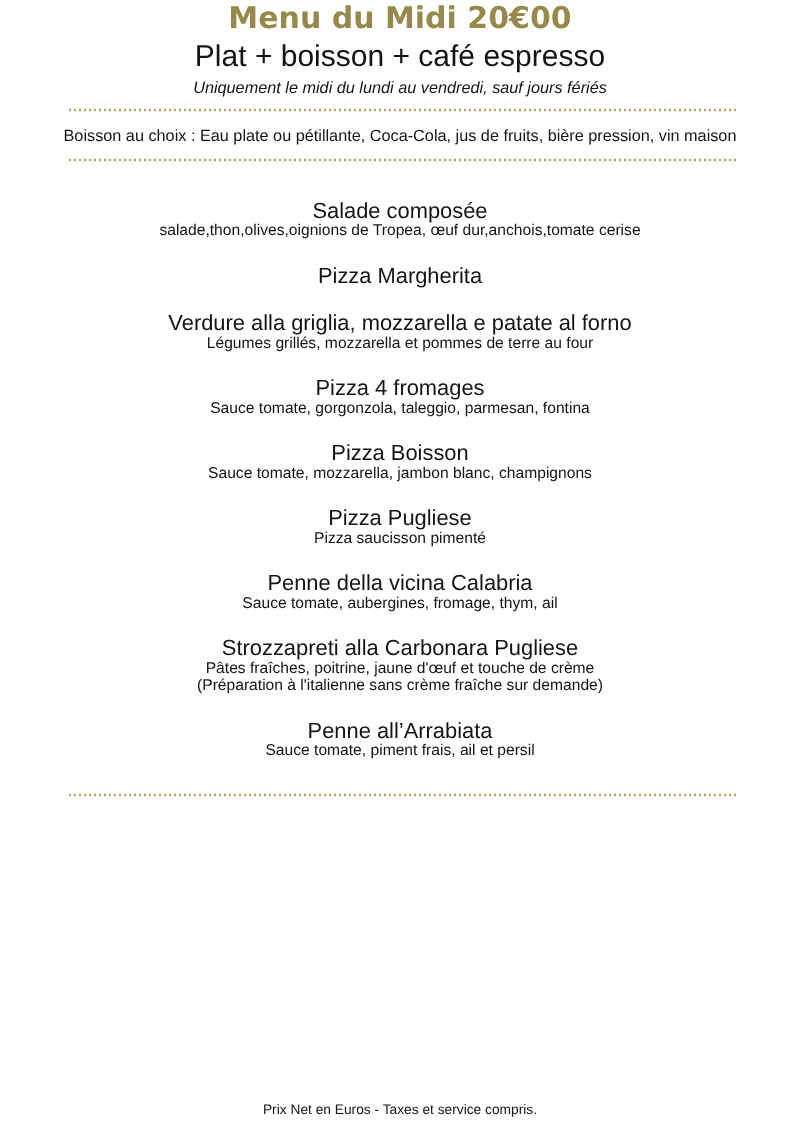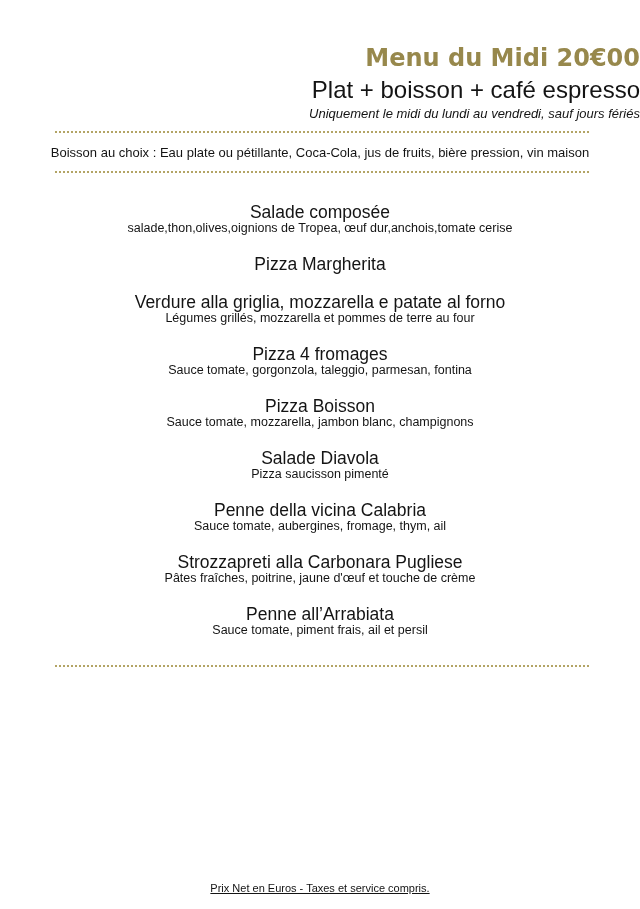--- a/index.html
+++ b/index.html
@@ -13,21 +13,21 @@
 
   .page {
     position: relative;
     width: 640px;
     height: 909px;
     background: #ffffff;
     margin: 0 auto;
     overflow: hidden;
   }
 
-  .header { text-align: right; padding-top: 44px; }
+  .header { text-align: center; }
 
   .menu-title {
     font-family: "DejaVu Sans", sans-serif;
     font-weight: 700;
     font-size: 24px;
     line-height: 28px;
     color: var(--accent);
     letter-spacing: 0px;
   }
 
@@ -81,21 +81,20 @@
   }
 
   .footer-note {
     position: absolute;
     left: 0;
     right: 0;
     bottom: 15px;
     text-align: center;
     font-size: 11px;
     color: #141414;
-    text-decoration: underline;
   }
 </style>
 </head>
 <body>
 
 <div class="page">
 
   <div class="header">
     <div class="menu-title">Menu du Midi 20€00</div>
     <div class="menu-subtitle">Plat + boisson + café espresso</div>
@@ -128,32 +127,33 @@
       <div class="item-title">Pizza 4 fromages</div>
       <div class="item-desc">Sauce tomate, gorgonzola, taleggio, parmesan, fontina</div>
     </div>
 
     <div class="menu-item">
       <div class="item-title">Pizza Boisson</div>
       <div class="item-desc">Sauce tomate, mozzarella, jambon blanc, champignons</div>
     </div>
 
     <div class="menu-item">
-      <div class="item-title">Salade Diavola</div>
+      <div class="item-title">Pizza Pugliese</div>
       <div class="item-desc">Pizza saucisson pimenté</div>
     </div>
 
     <div class="menu-item">
       <div class="item-title">Penne della vicina Calabria</div>
       <div class="item-desc">Sauce tomate, aubergines, fromage, thym, ail</div>
     </div>
 
     <div class="menu-item">
       <div class="item-title">Strozzapreti alla Carbonara Pugliese</div>
       <div class="item-desc">Pâtes fraîches, poitrine, jaune d'œuf et touche de crème</div>
+      <div class="item-desc">(Préparation à l'italienne sans crème fraîche sur demande)</div>
     </div>
 
     <div class="menu-item">
       <div class="item-title">Penne all’Arrabiata</div>
       <div class="item-desc">Sauce tomate, piment frais, ail et persil</div>
     </div>
 
   </div>
 
   <div class="divider divider-3"></div>

